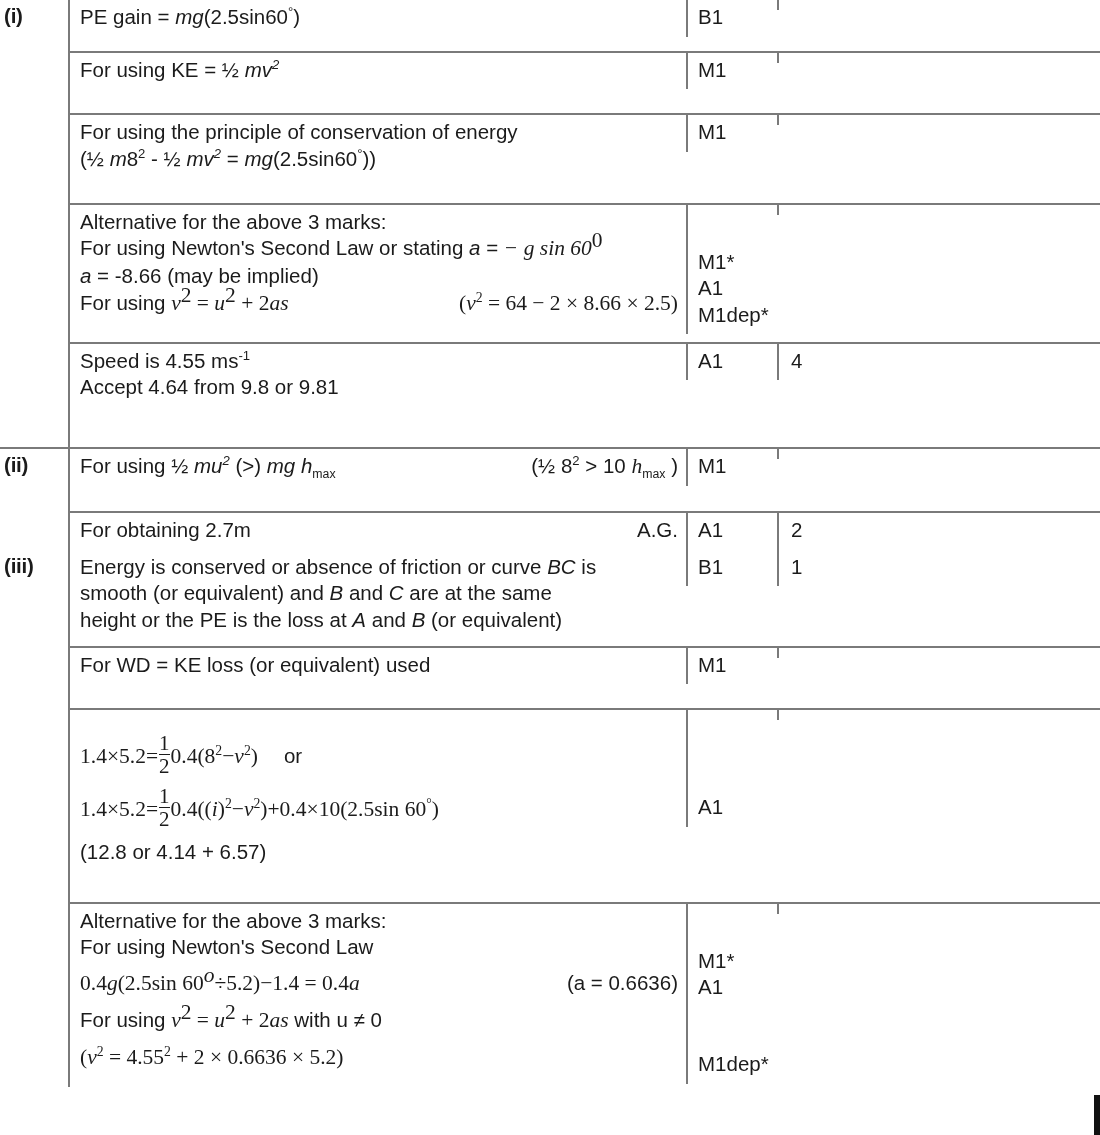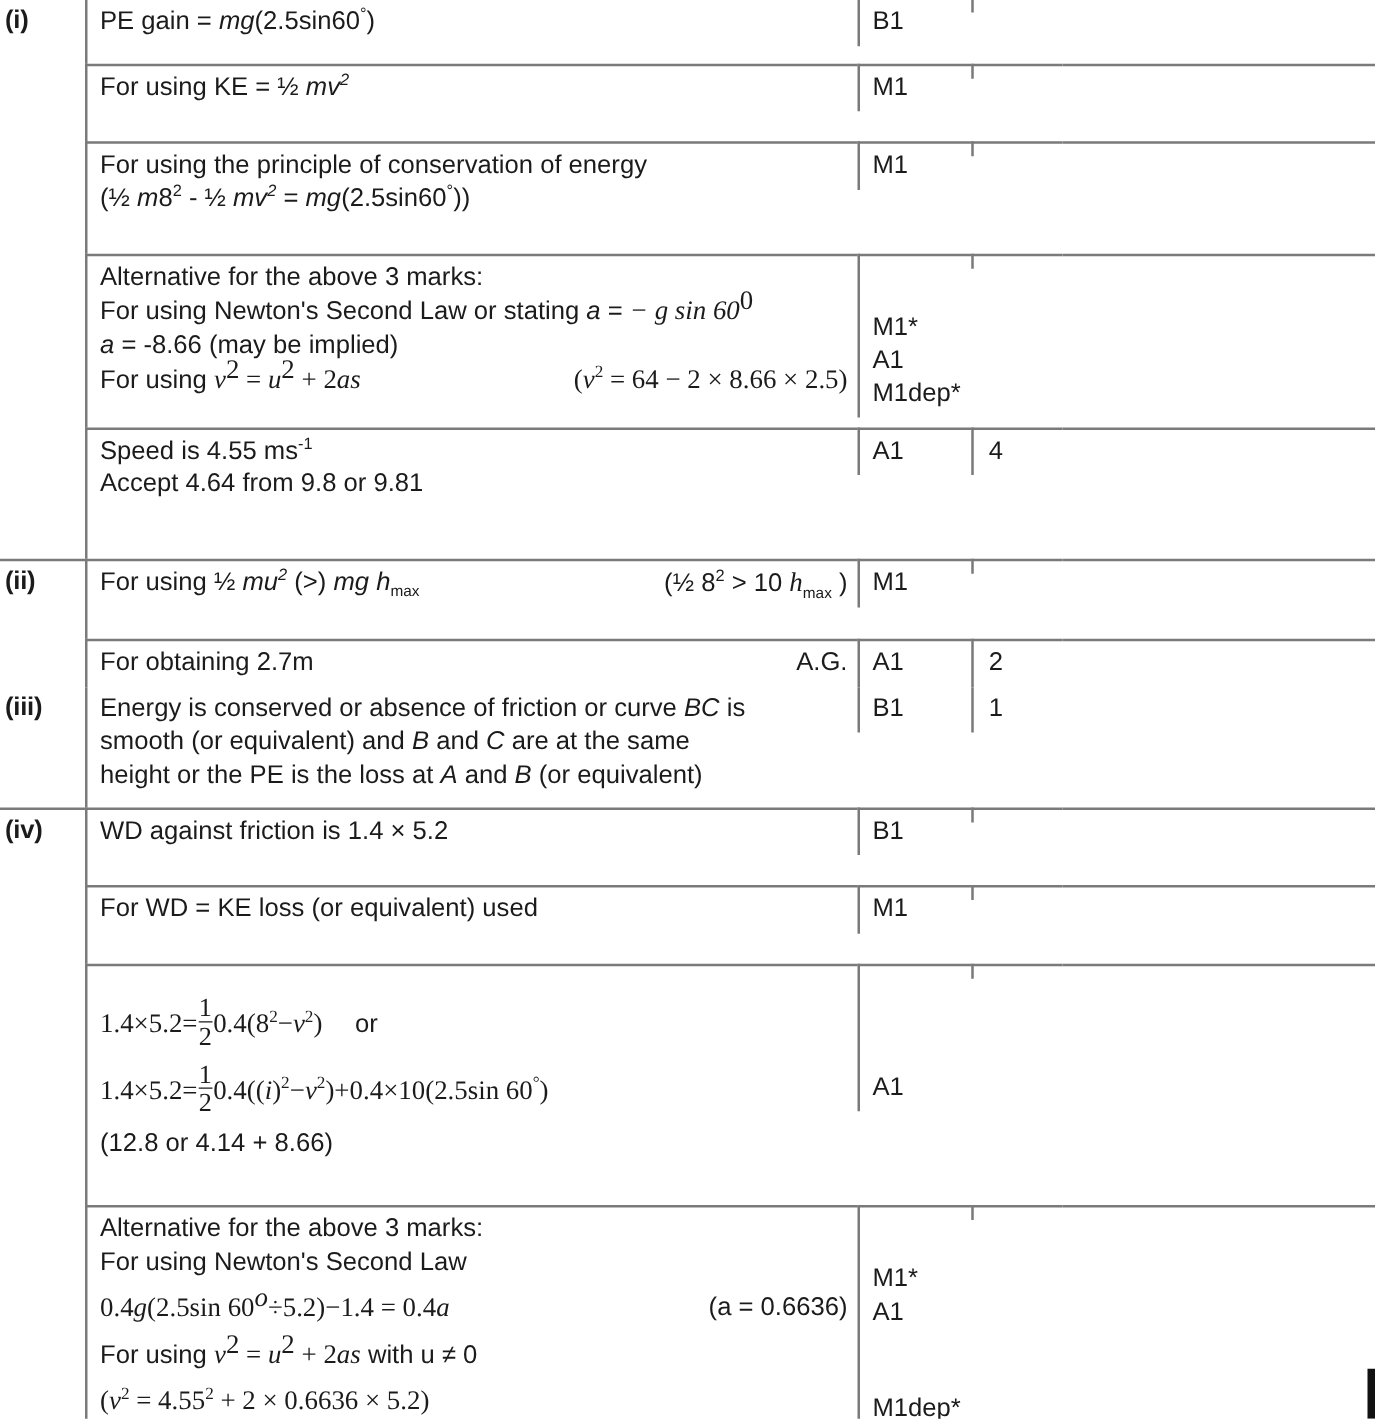--- a/index.html
+++ b/index.html
@@ -318,40 +318,20 @@
           <div class="cell ln-l mark">B1</div>
         </td>
     <td class="col-total">
           <div class="cell ln-l total">1</div>
         </td>
     <td class="col-pad">
           <div class="cell"></div>
         </td>
   </tr>
 
-  <tr>
-    <td class="col-part">
-          <div class="cell ln-t part">(iv)</div>
-        </td>
-    <td class="col-body">
-      <div class="cell ln-l ln-t body">
-        <span>WD against friction is 1.4 × 5.2</span>
-        <div class="sp24"></div>
-      </div>
-    </td>
-    <td class="col-mark">
-          <div class="cell ln-l ln-t mark">B1</div>
-        </td>
-    <td class="col-total">
-          <div class="cell ln-l ln-t total"></div>
-        </td>
-    <td class="col-pad">
-          <div class="cell ln-t"></div>
-        </td>
-  </tr>
 
   <tr>
     <td class="col-part">
           <div class="cell part"></div>
         </td>
     <td class="col-body">
       <div class="cell ln-l ln-t body">
         <span>For WD = KE loss (or equivalent) used</span>
         <div class="sp24"></div>
       </div>
@@ -369,21 +349,21 @@
 
   <tr>
     <td class="col-part">
           <div class="cell part"></div>
         </td>
     <td class="col-body">
       <div class="cell ln-l ln-t body">
         <div class="sp10"></div>
         <div class="serif eqline"><span>1.4</span><span>×</span><span>5.2</span><span>=</span><span class="frac"><span class="num">1</span><span class="den">2</span></span><span>0.4(8</span><sup>2</sup><span>−</span><span class="it">v</span><sup>2</sup><span>)</span><span class="gap-sm"></span><span style="font-family:&quot;Liberation Sans&quot;,sans-serif;font-size:20.5px;">or</span></div>
         <div class="serif eqline"><span>1.4</span><span>×</span><span>5.2</span><span>=</span><span class="frac"><span class="num">1</span><span class="den">2</span></span><span>0.4((</span><span class="it">i</span><span>)</span><sup>2</sup><span>−</span><span class="it">v</span><sup>2</sup><span>)+0.4</span><span>×</span><span>10(2.5sin 60</span><sup>°</sup><span>)</span></div>
-        <div>(12.8 or 4.14 + 8.66)</div>
+        <div>(12.8 or 4.14 + 6.57)</div>
         <div class="sp30"></div>
       </div>
     </td>
     <td class="col-mark">
       <div class="cell ln-l ln-t mark">
         <div class="sp40"></div>
             <div class="sp40"></div>
         <div>A1</div>
       </div>
     </td>

